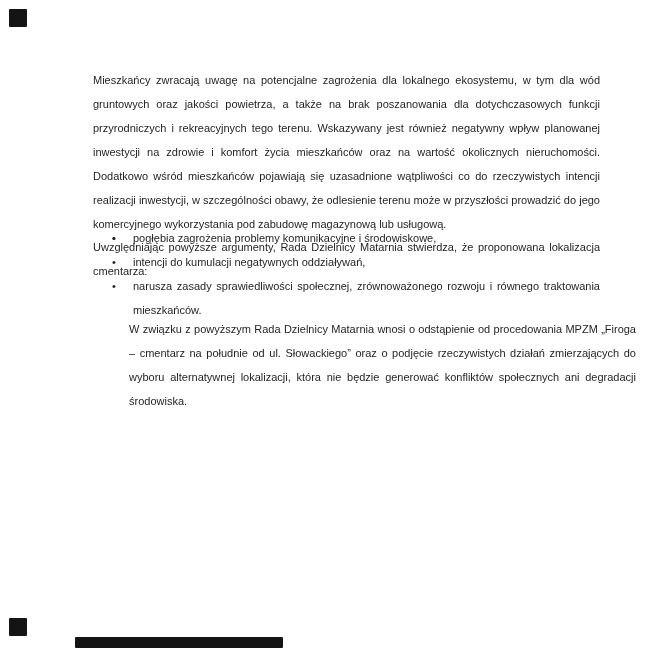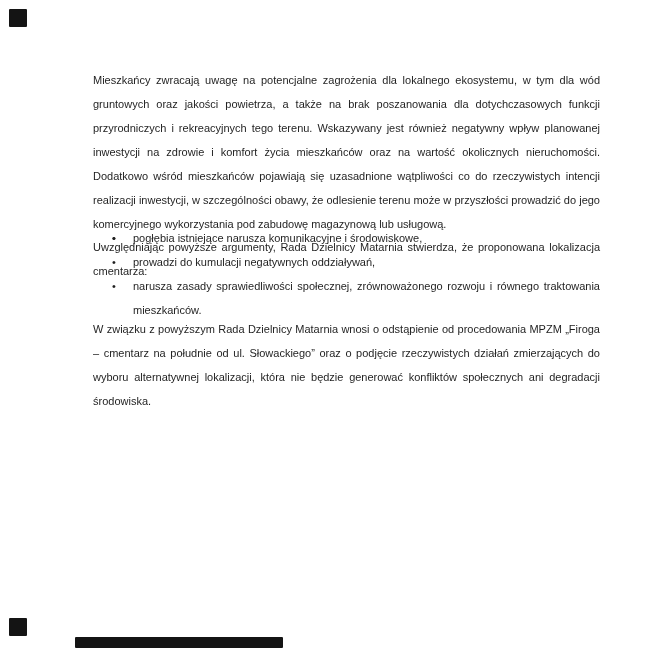--- a/index.html
+++ b/index.html
@@ -26,21 +26,21 @@
     line-height: 24px;
     margin: 0;
   }
   .just {
     text-align: justify;
     text-align-last: left;
   }
   #para-1 { top: 68px; }
   #para-2-intro { top: 195px; margin-top: 40px; }
   #bullet-list { top: 226px; }
-  #para-3 { top: 317px; }
+  #para-3 { top: 317px; margin-left: 36px; }
 
   ul.doc-list {
     list-style: none;
     margin: 0;
     padding: 0;
   }
   ul.doc-list li {
     position: relative;
     padding-left: 40px;
   }
@@ -74,25 +74,25 @@
   <p id="para-1" class="block just">Mieszkańcy zwracają uwagę na potencjalne zagrożenia dla lokalnego ekosystemu, w tym dla wód gruntowych oraz jakości powietrza, a także na brak poszanowania dla dotychczasowych funkcji przyrodniczych i rekreacyjnych tego terenu. Wskazywany jest również negatywny wpływ planowanej inwestycji na zdrowie i komfort życia mieszkańców oraz na wartość okolicznych nieruchomości. Dodatkowo wśród mieszkańców pojawiają się uzasadnione wątpliwości co do rzeczywistych intencji realizacji inwestycji, w szczególności obawy, że odlesienie terenu może w przyszłości prowadzić do jego komercyjnego wykorzystania pod zabudowę magazynową lub usługową.</p>
 
   <p id="para-2-intro" class="block just">Uwzględniając powyższe argumenty, Rada Dzielnicy Matarnia stwierdza, że proponowana lokalizacja cmentarza:</p>
 
   <ul id="bullet-list" class="block doc-list">
     <li>
       <span class="marker">•</span>
     </li>
     <li>
       <span class="marker">•</span>
-      <span>pogłębia istniejące narusza komunikacyjne i środowiskowe,</span>
+      <span>pogłębia zagrożenia problemy komunikacyjne i środowiskowe,</span>
     </li>
     <li>
       <span class="marker">•</span>
-      <span>prowadzi do kumulacji negatywnych oddziaływań,</span>
+      <span>intencji do kumulacji negatywnych oddziaływań,</span>
     </li>
     <li class="just-item">
       <span class="marker">•</span>
       <span>narusza zasady sprawiedliwości społecznej, zrównoważonego rozwoju i równego traktowania mieszkańców.</span>
     </li>
   </ul>
 
   <p id="para-3" class="block just">W związku z powyższym Rada Dzielnicy Matarnia wnosi o odstąpienie od procedowania MPZM „Firoga – cmentarz na południe od ul. Słowackiego” oraz o podjęcie rzeczywistych działań zmierzających do wyboru alternatywnej lokalizacji, która nie będzie generować konfliktów społecznych ani degradacji środowiska.</p>
 
   <div id="scan-mark-bottom-left" class="scan-mark"></div>

